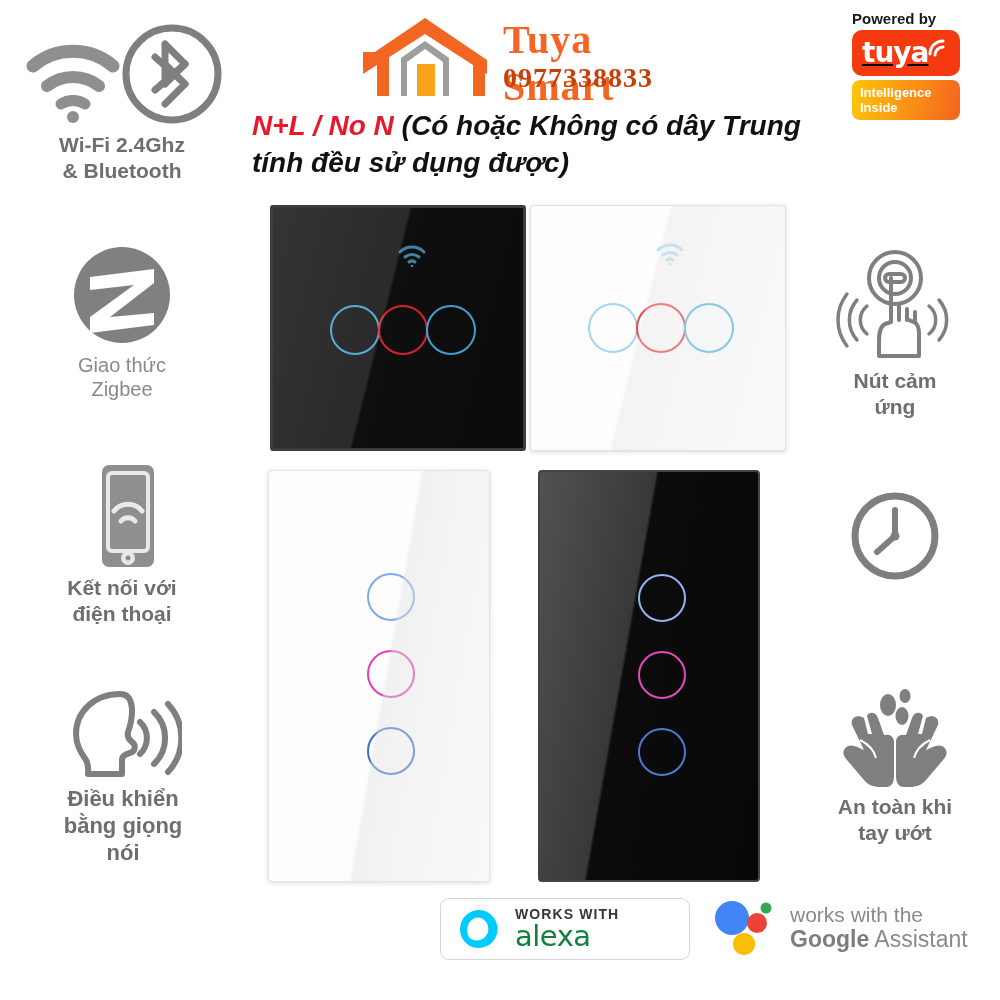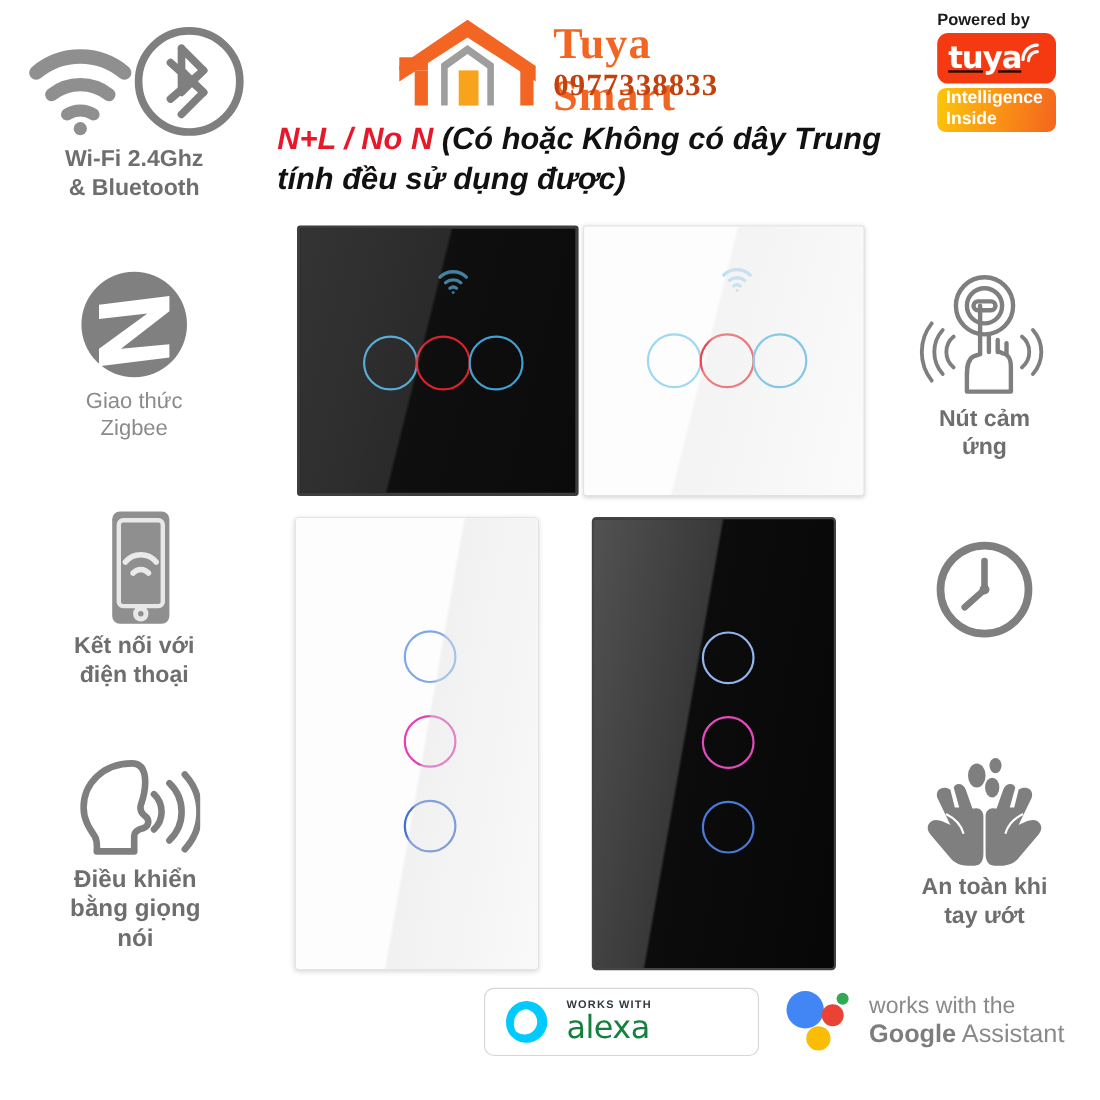--- a/index.html
+++ b/index.html
@@ -64,21 +64,21 @@
     letter-spacing:-1px;margin-left:10px;line-height:1;
   }
   .tuya-ii{
     margin-top:4px;
     width:108px;height:40px;border-radius:8px;
     background:linear-gradient(100deg,#fcc60a 0%,#fa9a14 45%,#f5641e 100%);
     display:flex;flex-direction:column;justify-content:center;
     padding-left:8px;box-sizing:border-box;
   }
   .tuya-ii span{
-    color:#fff;font-size:16px;font-weight:bold;line-height:1.16;
+    color:#fff;font-size:13px;font-weight:bold;line-height:1.16;
     display:block;
   }
 
   
   .headline{
     position:absolute;left:252px;top:108px;width:600px;
     font-size:28px;font-weight:bold;font-style:italic;
     line-height:1.32;color:#111;
   }
   .headline .hl-red{color:#e8172a;}
@@ -146,21 +146,21 @@
   .alexa-badge{
     position:absolute;left:440px;top:898px;
     width:250px;height:62px;
     border:1px solid #d5d5d5;border-radius:9px;
     background:#fff;
     display:flex;align-items:center;
     box-sizing:border-box;padding-left:16px;
   }
   .alexa-text{margin-left:14px;}
   .alexa-works{
-    font-size:10px;font-weight:bold;color:#32373c;
+    font-size:14px;font-weight:bold;color:#32373c;
     letter-spacing:1.1px;line-height:1;
   }
   .alexa-name{
     font-size:29px;color:#15803d;line-height:1.05;
     font-family:"DejaVu Sans", sans-serif;
     letter-spacing:-0.5px;
   }
   .ga-badge{
     position:absolute;left:712px;top:896px;
     width:280px;height:64px;

